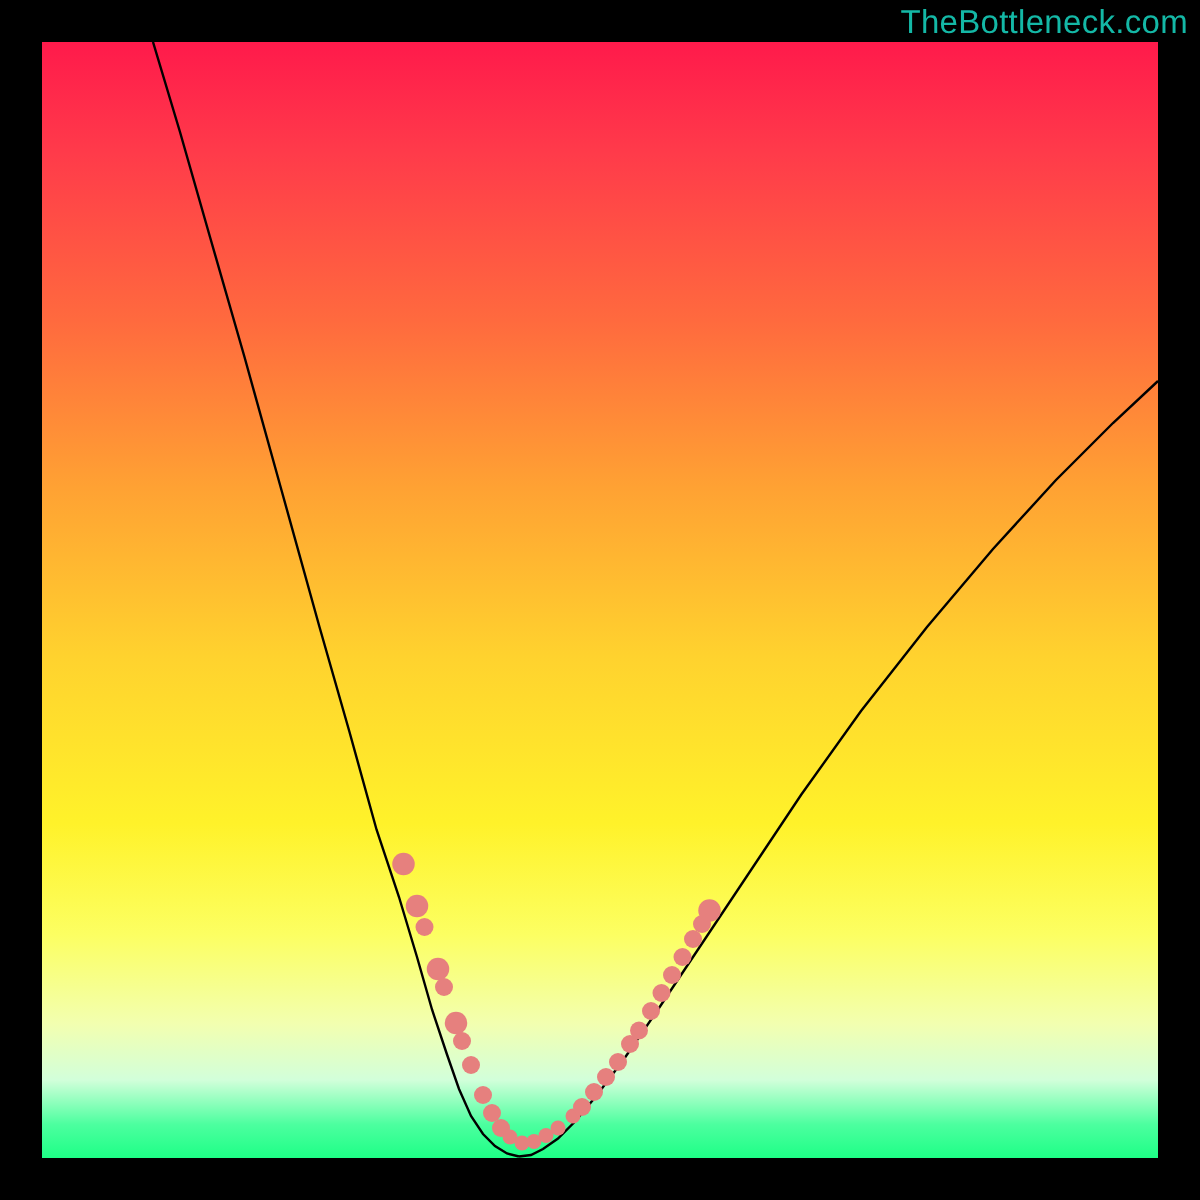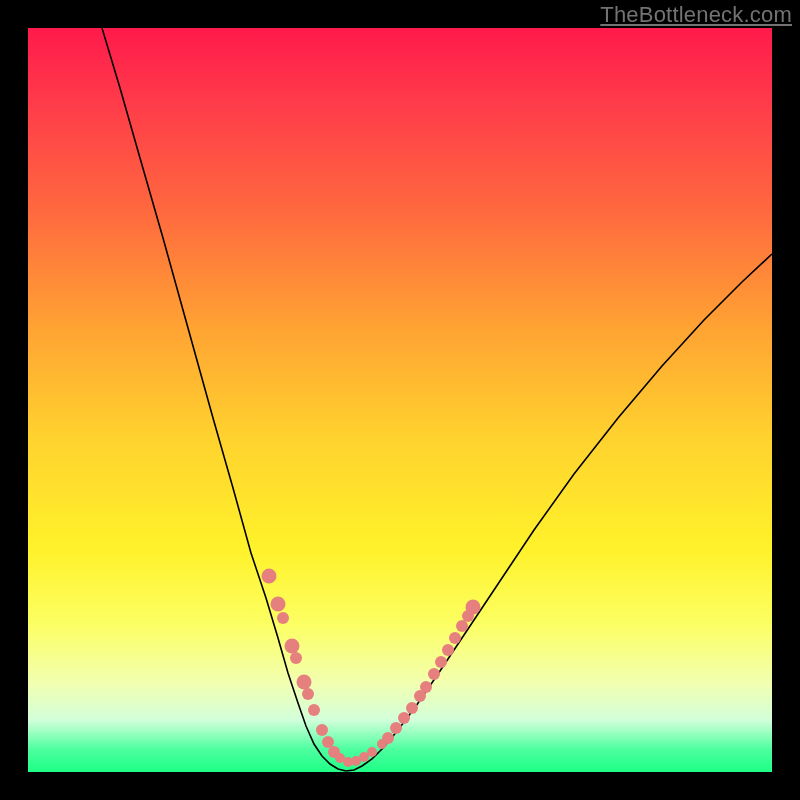--- a/index.html
+++ b/index.html
@@ -45,26 +45,25 @@
       #f2ffb0 88%,
       #d2ffda 93%,
       #4cff9f 97%,
       #1eff86 100%
     );
   }
   .watermark {
     position: absolute;
     top: 2px;
     right: 8px;
-    color: #737373;
+    color: #14b8a6;
     font-size: 22px;
     font-weight: 500;
     letter-spacing: 0.2px;
     user-select: none;
-    text-decoration: underline;
   }
   svg.curve {
     position: absolute;
     left: 0;
     top: 0;
     width: 100%;
     height: 100%;
   }
   .curve path {
     fill: none;

